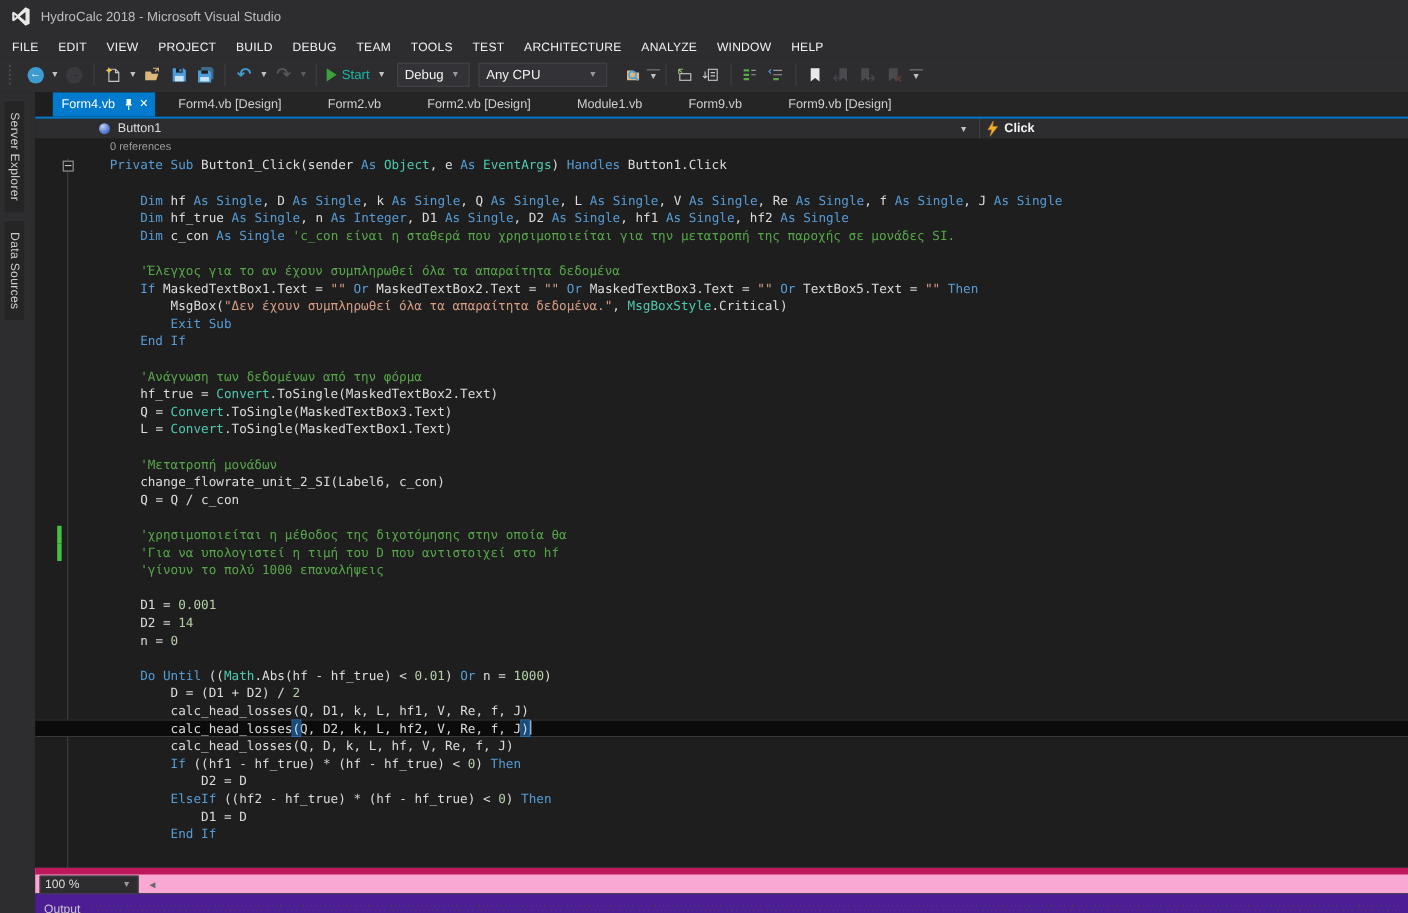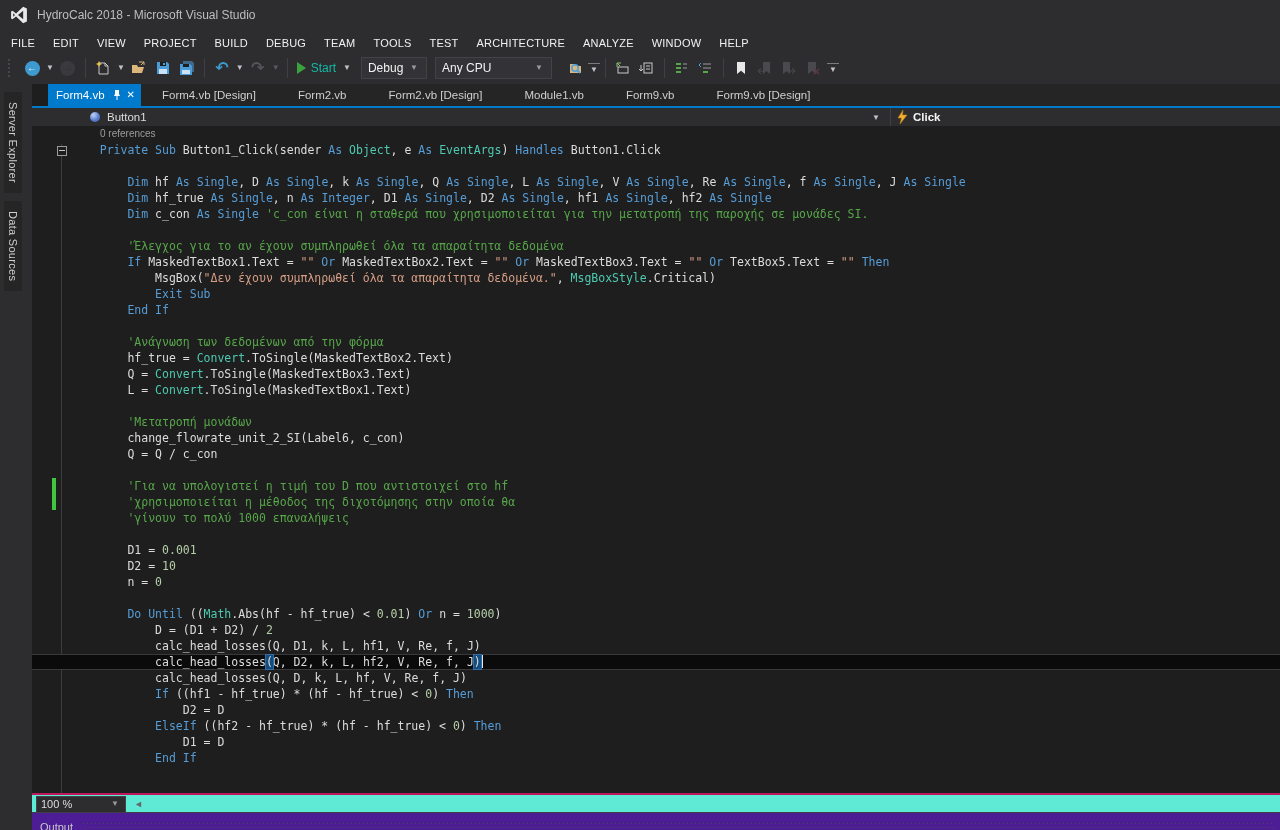--- a/index.html
+++ b/index.html
@@ -82,22 +82,22 @@
   .code-row.current{background:#0B0B0B;box-shadow:inset 0 1px 0 #39393D, inset 0 -1px 0 #39393D;}
   .code-row.changed::before{content:"";position:absolute;left:20px;top:0;bottom:0;width:4px;
             background:var(--change-bar,#41C541);}
   .c-kw{color:var(--keyword,#569CD6);} .c-ty{color:var(--type,#4EC9B0);}
   .c-str{color:var(--string,#D69D85);} .c-com{color:var(--comment,#57A64A);}
   .c-num{color:var(--number,#B5CEA8);} .c-pl{color:var(--plain,#DCDCDC);}
   .brace{background:var(--brace-bg,#164C7E);outline:1px solid #2E6DA8;}
   .caret-bar{display:inline-block;width:1.5px;height:13px;background:#E8E8E8;vertical-align:-2px;margin-left:1px;}
 
   
-  .scrollrow{position:absolute;left:0;right:0;bottom:17px;height:18px;background:#5eead4;
-             border-top:2px solid #be185d;display:flex;align-items:center;}
+  .scrollrow{position:absolute;left:0;right:0;bottom:17px;height:18px;background:#f9a8d4;
+             border-top:6px solid #be185d;display:flex;align-items:center;}
   .zoombox{width:80px;height:15px;margin-left:4px;background:#2D2D30;border:1px solid #434346;
            display:flex;align-items:center;justify-content:space-between;padding:0 4px;color:#DCDCDC;font-size:11px;}
   .zoombox .caret{color:#999;}
   .hscroll-arrow{color:#66666B;font-size:9px;margin-left:8px;}
 
   
   .outputbar{position:absolute;left:0;right:0;bottom:0;height:17px;background:#4c1d95;border-top:1px solid #3F3F46;
              display:flex;align-items:flex-end;overflow:hidden;text-align:right;}
   .output-title{color:#C8C8C8;font-size:11px;margin:0 10px 0 8px;transform:translateY(3px);}
   .output-grip{flex:1;height:5px;margin:0 6px 2px 0;
@@ -374,26 +374,26 @@
           <div class="code-row"></div>
           <div class="code-row"><span class="c-pl">        </span><span class="c-com">'Ανάγνωση των δεδομένων από την φόρμα</span></div>
           <div class="code-row"><span class="c-pl">        </span><span class="c-pl">hf_true</span><span class="c-pl"> = </span><span class="c-ty">Convert</span><span class="c-pl">.</span><span class="c-pl">ToSingle</span><span class="c-pl">(</span><span class="c-pl">MaskedTextBox2</span><span class="c-pl">.</span><span class="c-pl">Text</span><span class="c-pl">)</span></div>
           <div class="code-row"><span class="c-pl">        </span><span class="c-pl">Q</span><span class="c-pl"> = </span><span class="c-ty">Convert</span><span class="c-pl">.</span><span class="c-pl">ToSingle</span><span class="c-pl">(</span><span class="c-pl">MaskedTextBox3</span><span class="c-pl">.</span><span class="c-pl">Text</span><span class="c-pl">)</span></div>
           <div class="code-row"><span class="c-pl">        </span><span class="c-pl">L</span><span class="c-pl"> = </span><span class="c-ty">Convert</span><span class="c-pl">.</span><span class="c-pl">ToSingle</span><span class="c-pl">(</span><span class="c-pl">MaskedTextBox1</span><span class="c-pl">.</span><span class="c-pl">Text</span><span class="c-pl">)</span></div>
           <div class="code-row"></div>
           <div class="code-row"><span class="c-pl">        </span><span class="c-com">'Μετατροπή μονάδων</span></div>
           <div class="code-row"><span class="c-pl">        </span><span class="c-pl">change_flowrate_unit_2_SI</span><span class="c-pl">(</span><span class="c-pl">Label6</span><span class="c-pl">, </span><span class="c-pl">c_con</span><span class="c-pl">)</span></div>
           <div class="code-row"><span class="c-pl">        </span><span class="c-pl">Q</span><span class="c-pl"> = </span><span class="c-pl">Q</span><span class="c-pl"> / </span><span class="c-pl">c_con</span></div>
           <div class="code-row"></div>
+          <div class="code-row changed"><span class="c-pl">        </span><span class="c-com">'χρησιμοποιείται η μέθοδος της διχοτόμησης στην οποία θα</span></div>
           <div class="code-row changed"><span class="c-pl">        </span><span class="c-com">'Για να υπολογιστεί η τιμή του D που αντιστοιχεί στο hf</span></div>
-          <div class="code-row changed"><span class="c-pl">        </span><span class="c-com">'χρησιμοποιείται η μέθοδος της διχοτόμησης στην οποία θα</span></div>
           <div class="code-row"><span class="c-pl">        </span><span class="c-com">'γίνουν το πολύ 1000 επαναλήψεις</span></div>
           <div class="code-row"></div>
           <div class="code-row"><span class="c-pl">        </span><span class="c-pl">D1</span><span class="c-pl"> = </span><span class="c-num">0.001</span></div>
-          <div class="code-row"><span class="c-pl">        </span><span class="c-pl">D2</span><span class="c-pl"> = </span><span class="c-num">10</span></div>
+          <div class="code-row"><span class="c-pl">        </span><span class="c-pl">D2</span><span class="c-pl"> = </span><span class="c-num">14</span></div>
           <div class="code-row"><span class="c-pl">        </span><span class="c-pl">n</span><span class="c-pl"> = </span><span class="c-num">0</span></div>
           <div class="code-row"></div>
           <div class="code-row"><span class="c-pl">        </span><span class="c-kw">Do</span><span class="c-pl"> </span><span class="c-kw">Until</span><span class="c-pl"> ((</span><span class="c-ty">Math</span><span class="c-pl">.</span><span class="c-pl">Abs</span><span class="c-pl">(</span><span class="c-pl">hf</span><span class="c-pl"> - </span><span class="c-pl">hf_true</span><span class="c-pl">) &lt; </span><span class="c-num">0.01</span><span class="c-pl">) </span><span class="c-kw">Or</span><span class="c-pl"> </span><span class="c-pl">n</span><span class="c-pl"> = </span><span class="c-num">1000</span><span class="c-pl">)</span></div>
           <div class="code-row"><span class="c-pl">            </span><span class="c-pl">D</span><span class="c-pl"> = (</span><span class="c-pl">D1</span><span class="c-pl"> + </span><span class="c-pl">D2</span><span class="c-pl">) / </span><span class="c-num">2</span></div>
           <div class="code-row"><span class="c-pl">            </span><span class="c-pl">calc_head_losses</span><span class="c-pl">(</span><span class="c-pl">Q</span><span class="c-pl">, </span><span class="c-pl">D1</span><span class="c-pl">, </span><span class="c-pl">k</span><span class="c-pl">, </span><span class="c-pl">L</span><span class="c-pl">, </span><span class="c-pl">hf1</span><span class="c-pl">, </span><span class="c-pl">V</span><span class="c-pl">, </span><span class="c-pl">Re</span><span class="c-pl">, </span><span class="c-pl">f</span><span class="c-pl">, </span><span class="c-pl">J</span><span class="c-pl">)</span></div>
           <div class="code-row current"><span class="c-pl">            </span><span class="c-pl">calc_head_losses</span><span class="c-pl brace">(</span><span class="c-pl">Q</span><span class="c-pl">, </span><span class="c-pl">D2</span><span class="c-pl">, </span><span class="c-pl">k</span><span class="c-pl">, </span><span class="c-pl">L</span><span class="c-pl">, </span><span class="c-pl">hf2</span><span class="c-pl">, </span><span class="c-pl">V</span><span class="c-pl">, </span><span class="c-pl">Re</span><span class="c-pl">, </span><span class="c-pl">f</span><span class="c-pl">, </span><span class="c-pl">J</span><span class="c-pl brace">)</span><span class="caret-bar"></span></div>
           <div class="code-row"><span class="c-pl">            </span><span class="c-pl">calc_head_losses</span><span class="c-pl">(</span><span class="c-pl">Q</span><span class="c-pl">, </span><span class="c-pl">D</span><span class="c-pl">, </span><span class="c-pl">k</span><span class="c-pl">, </span><span class="c-pl">L</span><span class="c-pl">, </span><span class="c-pl">hf</span><span class="c-pl">, </span><span class="c-pl">V</span><span class="c-pl">, </span><span class="c-pl">Re</span><span class="c-pl">, </span><span class="c-pl">f</span><span class="c-pl">, </span><span class="c-pl">J</span><span class="c-pl">)</span></div>
           <div class="code-row"><span class="c-pl">            </span><span class="c-kw">If</span><span class="c-pl"> ((</span><span class="c-pl">hf1</span><span class="c-pl"> - </span><span class="c-pl">hf_true</span><span class="c-pl">) * (</span><span class="c-pl">hf</span><span class="c-pl"> - </span><span class="c-pl">hf_true</span><span class="c-pl">) &lt; </span><span class="c-num">0</span><span class="c-pl">) </span><span class="c-kw">Then</span></div>
           <div class="code-row"><span class="c-pl">                </span><span class="c-pl">D2</span><span class="c-pl"> = </span><span class="c-pl">D</span></div>
           <div class="code-row"><span class="c-pl">            </span><span class="c-kw">ElseIf</span><span class="c-pl"> ((</span><span class="c-pl">hf2</span><span class="c-pl"> - </span><span class="c-pl">hf_true</span><span class="c-pl">) * (</span><span class="c-pl">hf</span><span class="c-pl"> - </span><span class="c-pl">hf_true</span><span class="c-pl">) &lt; </span><span class="c-num">0</span><span class="c-pl">) </span><span class="c-kw">Then</span></div>

